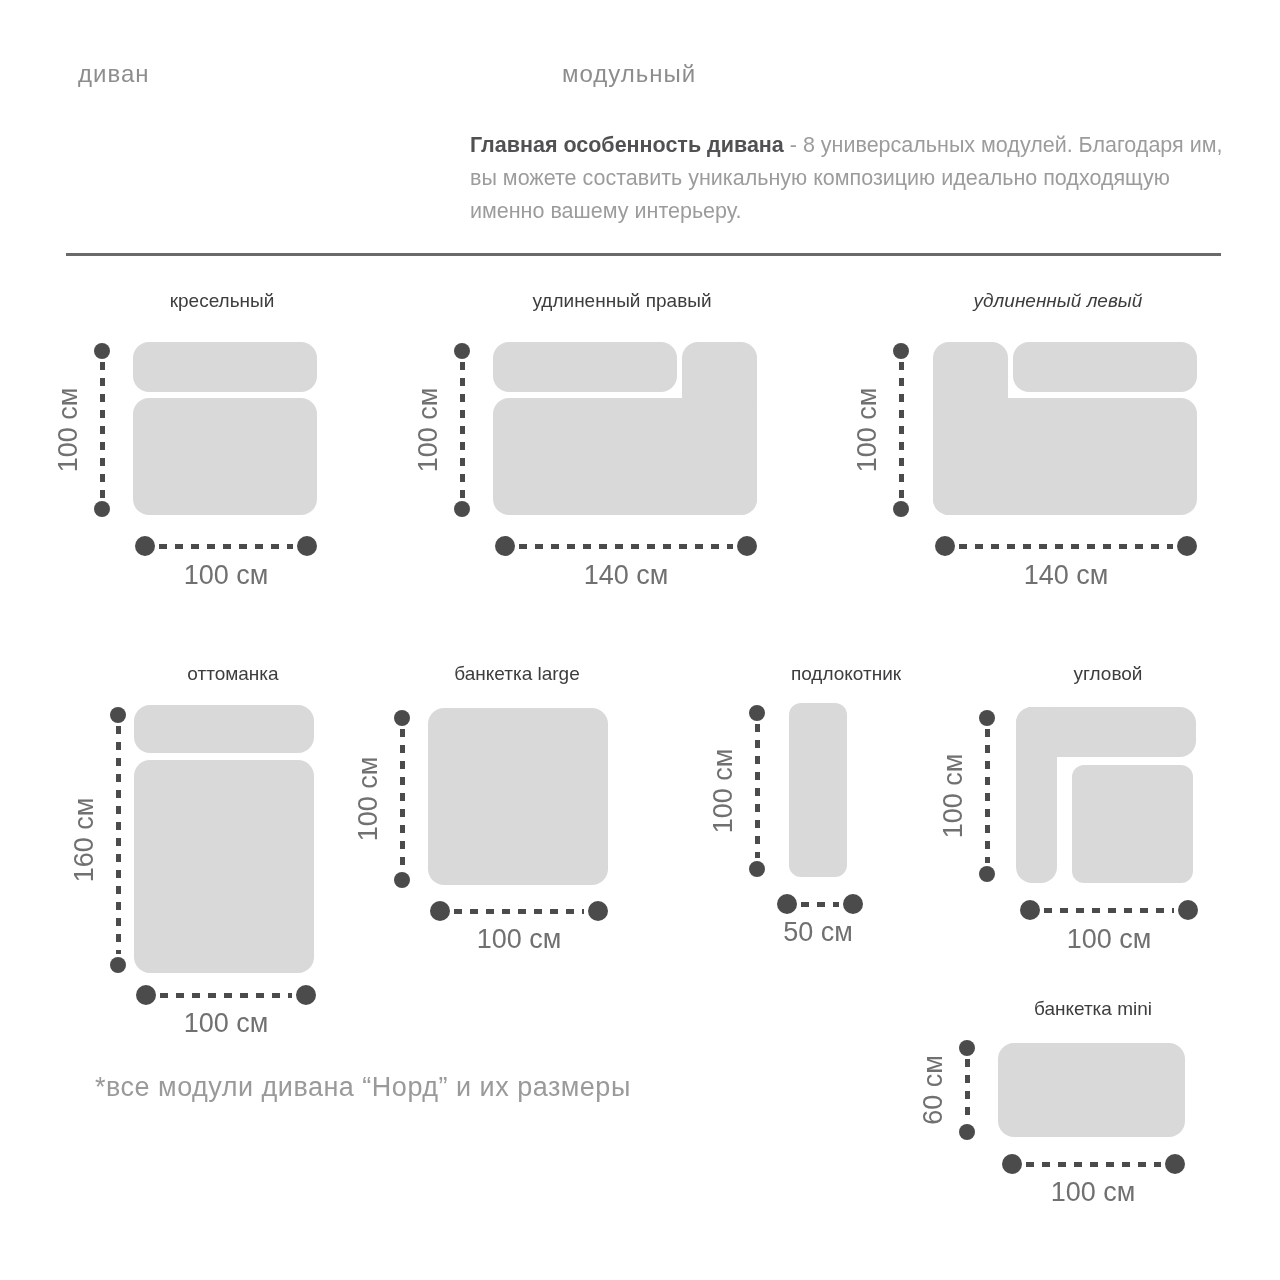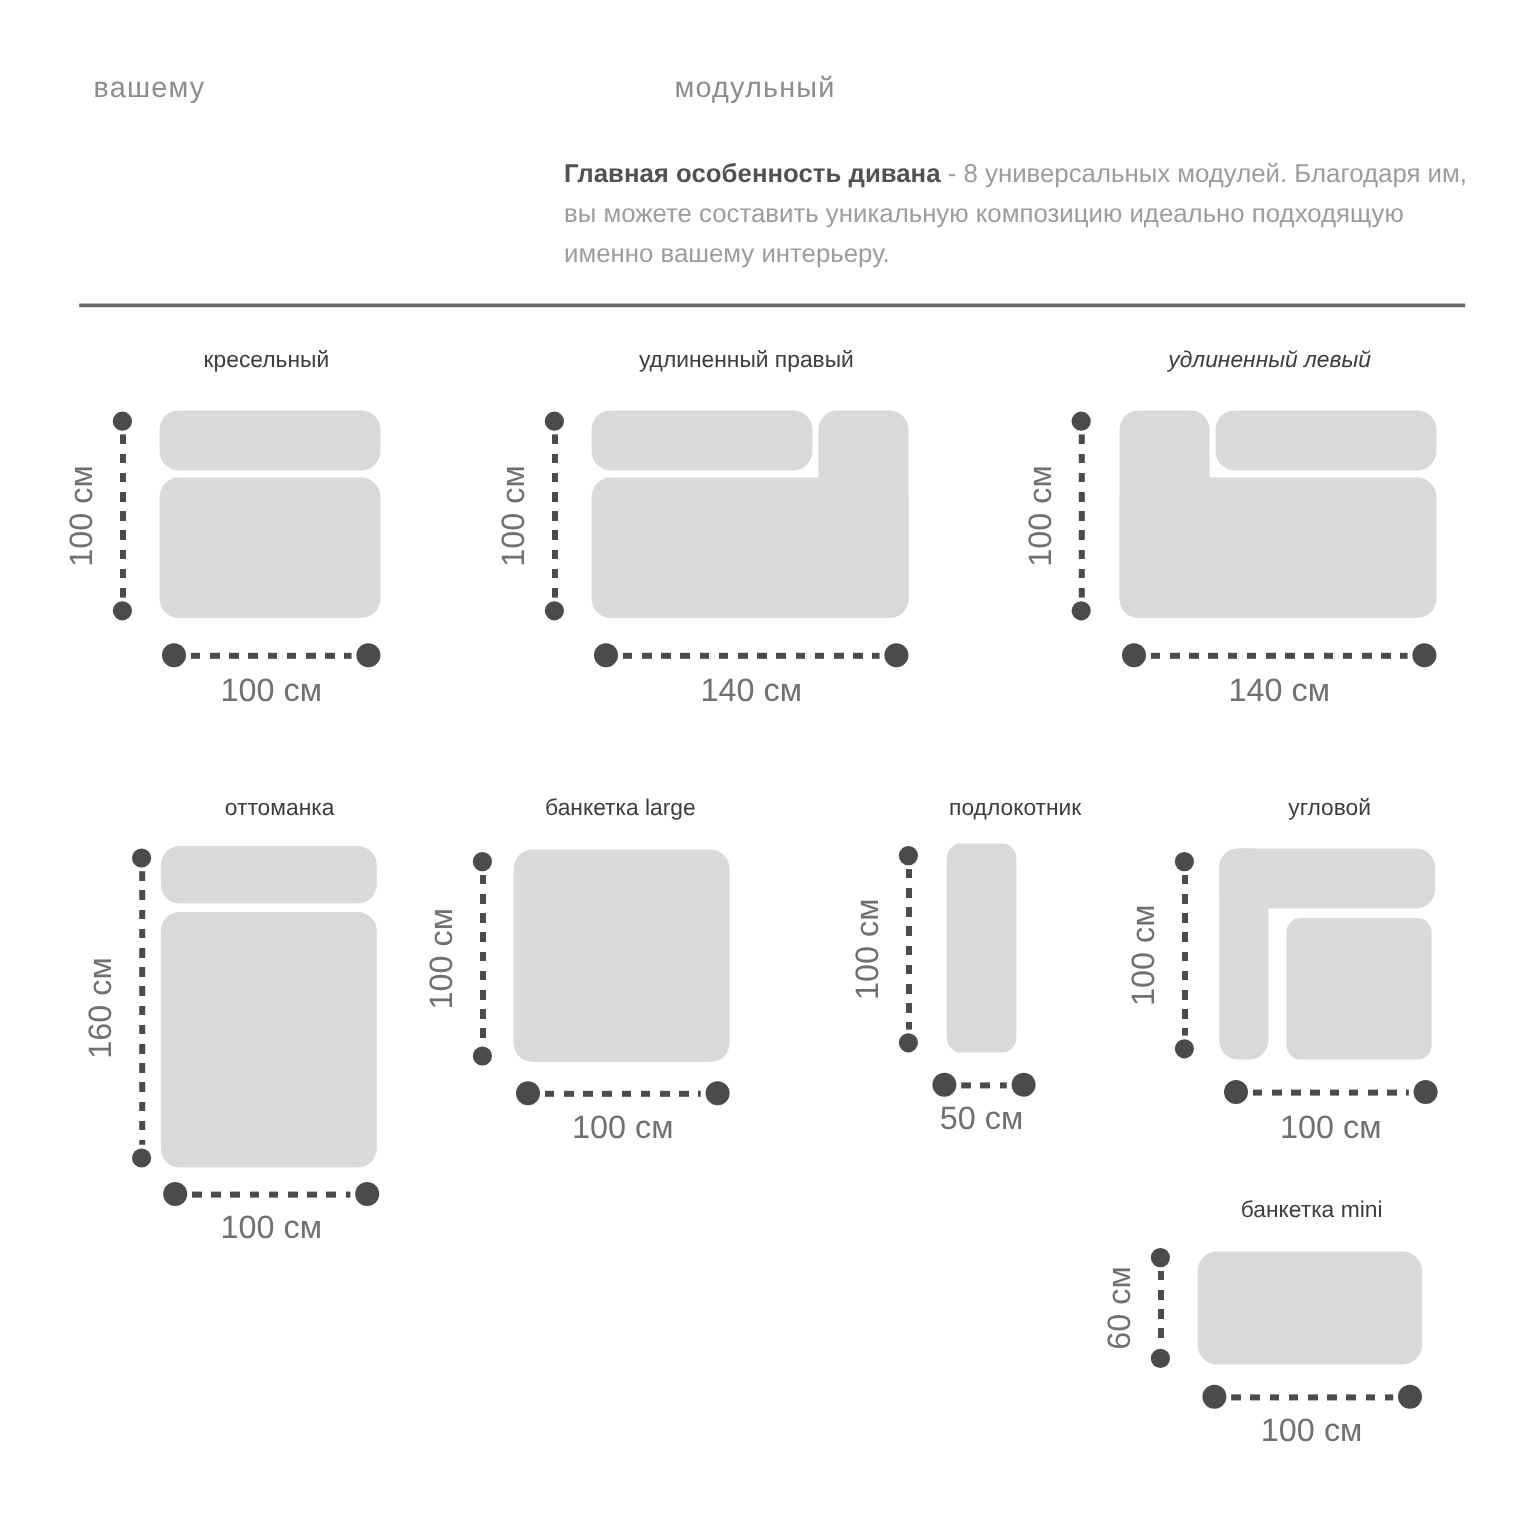--- a/index.html
+++ b/index.html
@@ -111,21 +111,21 @@
     font-size:27px;
     letter-spacing:0.5px;
     color:#9a9a9a;
   }
 </style>
 </head>
 <body>
 
 <div id="canvas">
 
-  <div class="toplabel" style="left:78px;top:60px;">вашему</div>
+  <div class="toplabel" style="left:78px;top:60px;">диван</div>
   <div class="toplabel" style="left:562px;top:60px;">модульный</div>
 
 
   <p class="descr" style="margin:0;"><span class="bold">Главная особенность дивана</span><span> - 8 универсальных модулей. Благодаря им,  вы можете составить уникальную композицию идеально подходящую именно вашему интерьеру.</span></p>
 
   <div class="divider"></div>
 
   <div class="mtitle" style="left:222px;top:290px;">кресельный</div>
   <div class="shape" style="left:133px;top:342px;width:184px;height:50px;"></div>
   <div class="shape" style="left:133px;top:398px;width:184px;height:117px;"></div>
@@ -247,14 +247,15 @@
     <span class="dot"></span>
   </div>
   <div class="vlabel" style="left:933px;top:1090px;">60 см</div>
   <div class="hdim" style="left:1002px;top:1154px;width:183px;">
     <span class="dot"></span>
     <span class="hline"></span>
     <span class="dot"></span>
   </div>
   <div class="hlabel" style="left:1093px;top:1177px;">100 см</div>
 
+  <div class="footnote">*все модули дивана “Норд” и их размеры</div>
 
 </div>
 
 </body></html>

